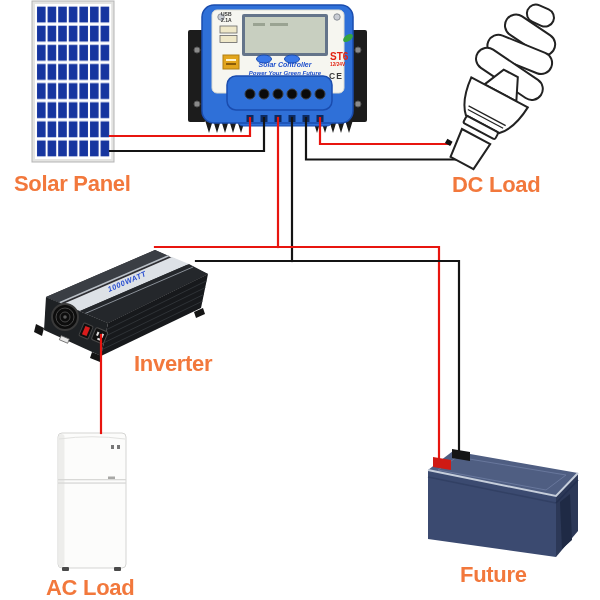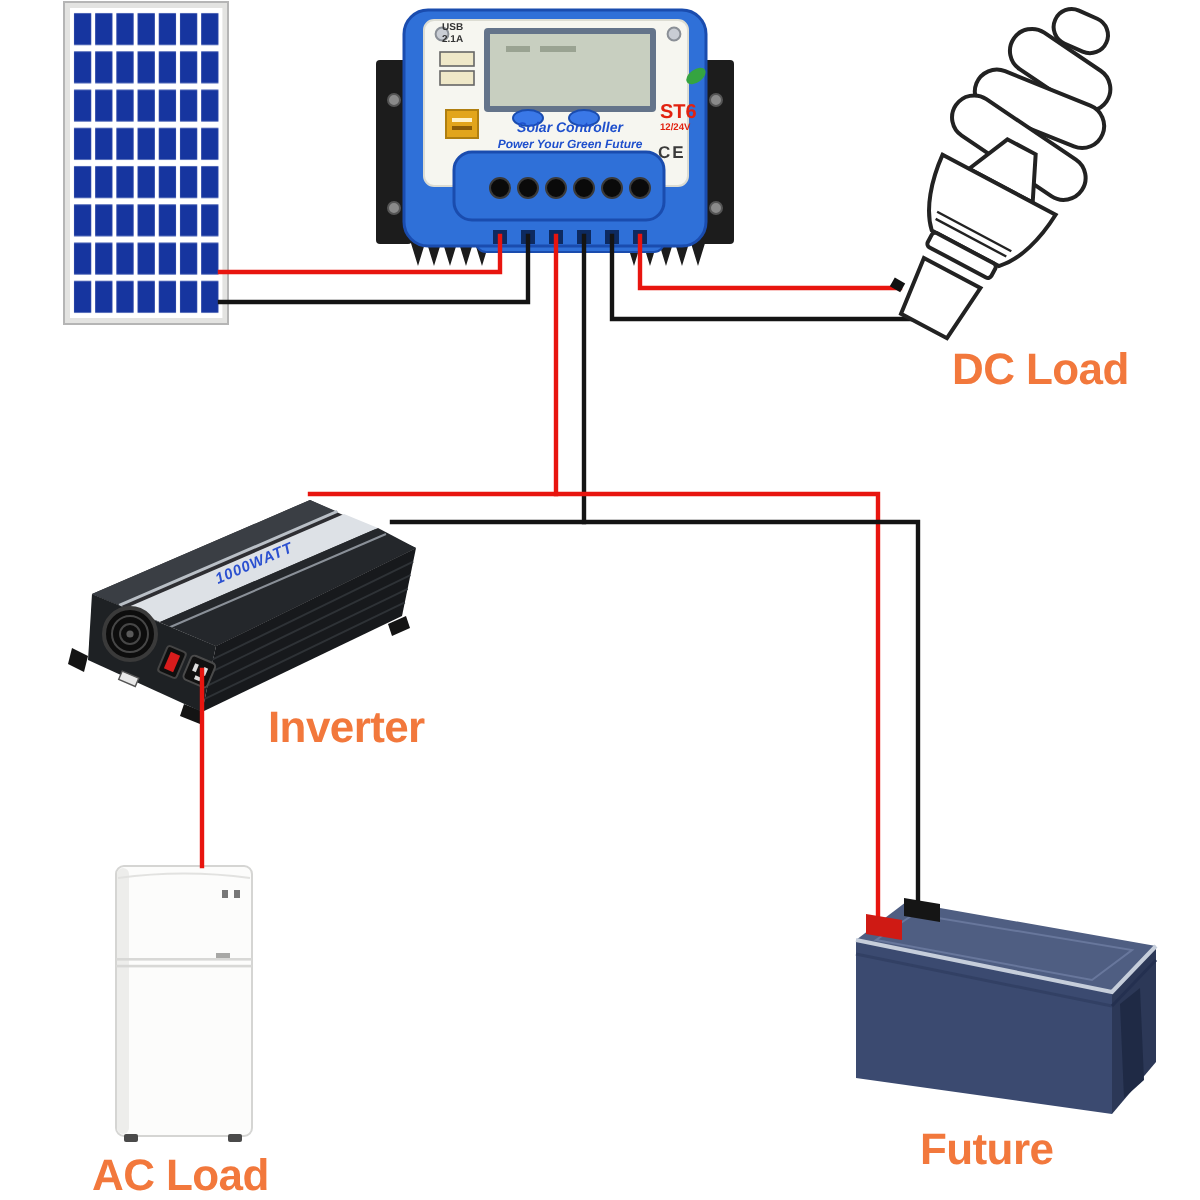--- a/index.html
+++ b/index.html
@@ -195,21 +195,22 @@
       <polygon points="-17,-80 -7,-102 9,-102 19,-80"></polygon>
       <path d="M-19,-44 C-27,-52 -31,-66 -32,-80 L32,-80 C31,-66 27,-52 19,-44 Z"></path>
       <line x1="-20" y1="-50" x2="20" y2="-50" stroke-width="1.2"></line>
       <line x1="-21" y1="-53.5" x2="21" y2="-53.5" stroke-width="1.2"></line>
       <rect x="-18" y="-44" width="36" height="8" rx="2"></rect>
       <polygon points="-13,0 -16,-30 16,-30 13,0"></polygon>
     </g>
   </g>
 </svg>
 
-<div class="lbl" style="left:476px;top:172px;">DC Load</div>
+<div class="lbl" style="left:14px;top:171px;">Solar Panel</div>
+<div class="lbl" style="left:452px;top:172px;">DC Load</div>
 <div class="lbl" style="left:134px;top:351px;">Inverter</div>
 <div class="lbl" style="left:46px;top:575px;">AC Load</div>
 <div class="lbl" style="left:460px;top:562px;">Future</div>
 
 <div class="ctext c-usb">USB</div>
 <div class="ctext c-amp">2.1A</div>
 <div class="ctext c-name">Solar Controller</div>
 <div class="ctext c-slogan">Power Your Green Future</div>
 <div class="ctext c-model">ST6</div>
 <div class="ctext c-volt">12/24V</div>

